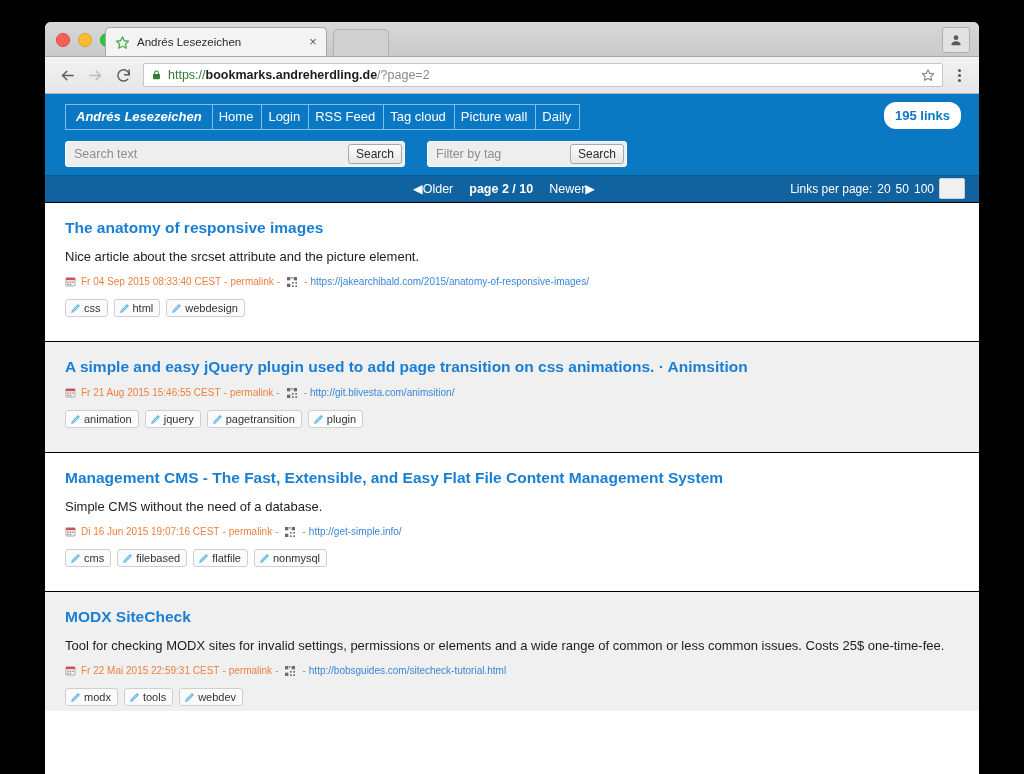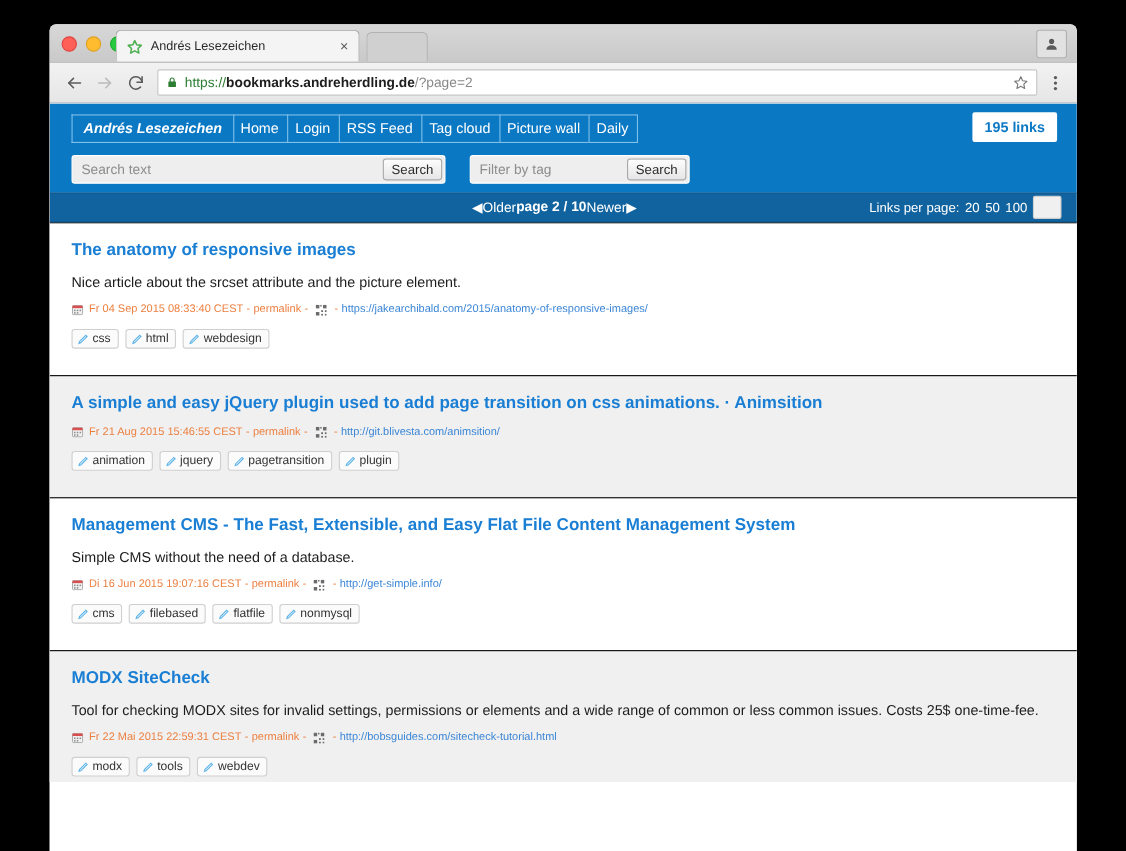--- a/index.html
+++ b/index.html
@@ -133,21 +133,21 @@
   }
   .menu-item:last-child { border-right: 1px solid #7fc0ea; }
   .menu-item.brand { font-style: italic; font-weight: bold; padding: 4px 10px 5px 10px; }
 
   .links-badge {
     position: absolute; right: 18px; top: 8px;
     background: #ffffff;
     color: #0b78c4;
     font-size: 13px; font-weight: bold;
     padding: 6px 11px;
-    border-radius: 2px;
+    border-radius: 12px;
   }
 
   .search-row { margin: 11px 0 0 20px; display: flex; align-items: center; }
   .search-box {
     display: flex; align-items: center;
     background: #eeeeee;
     border: 1px solid #ffffff;
     border-radius: 3px;
     padding: 2px;
     box-sizing: border-box;
@@ -179,21 +179,21 @@
     border-top: 1px solid #0a5a93;
     border-bottom: 1px solid #0a5a93;
     height: 25px;
     display: flex; align-items: center;
     position: relative;
     color: #ffffff;
     font-size: 12.5px;
   }
   .pager-center {
     position: absolute; left: 0; right: 16px;
-    display: flex; justify-content: center; gap: 0;
+    display: flex; align-items: center; justify-content: center; gap: 16px;
   }
   .pager-link { color: #ffffff; }
   .pager-current { font-weight: bold; }
   .per-page {
     position: absolute; right: 14px;
     display: flex; align-items: center; gap: 5px;
   }
   .per-page-label { font-size: 12px; }
   .per-page-opt { font-size: 12px; color: #ffffff; }
   .per-page-input {

